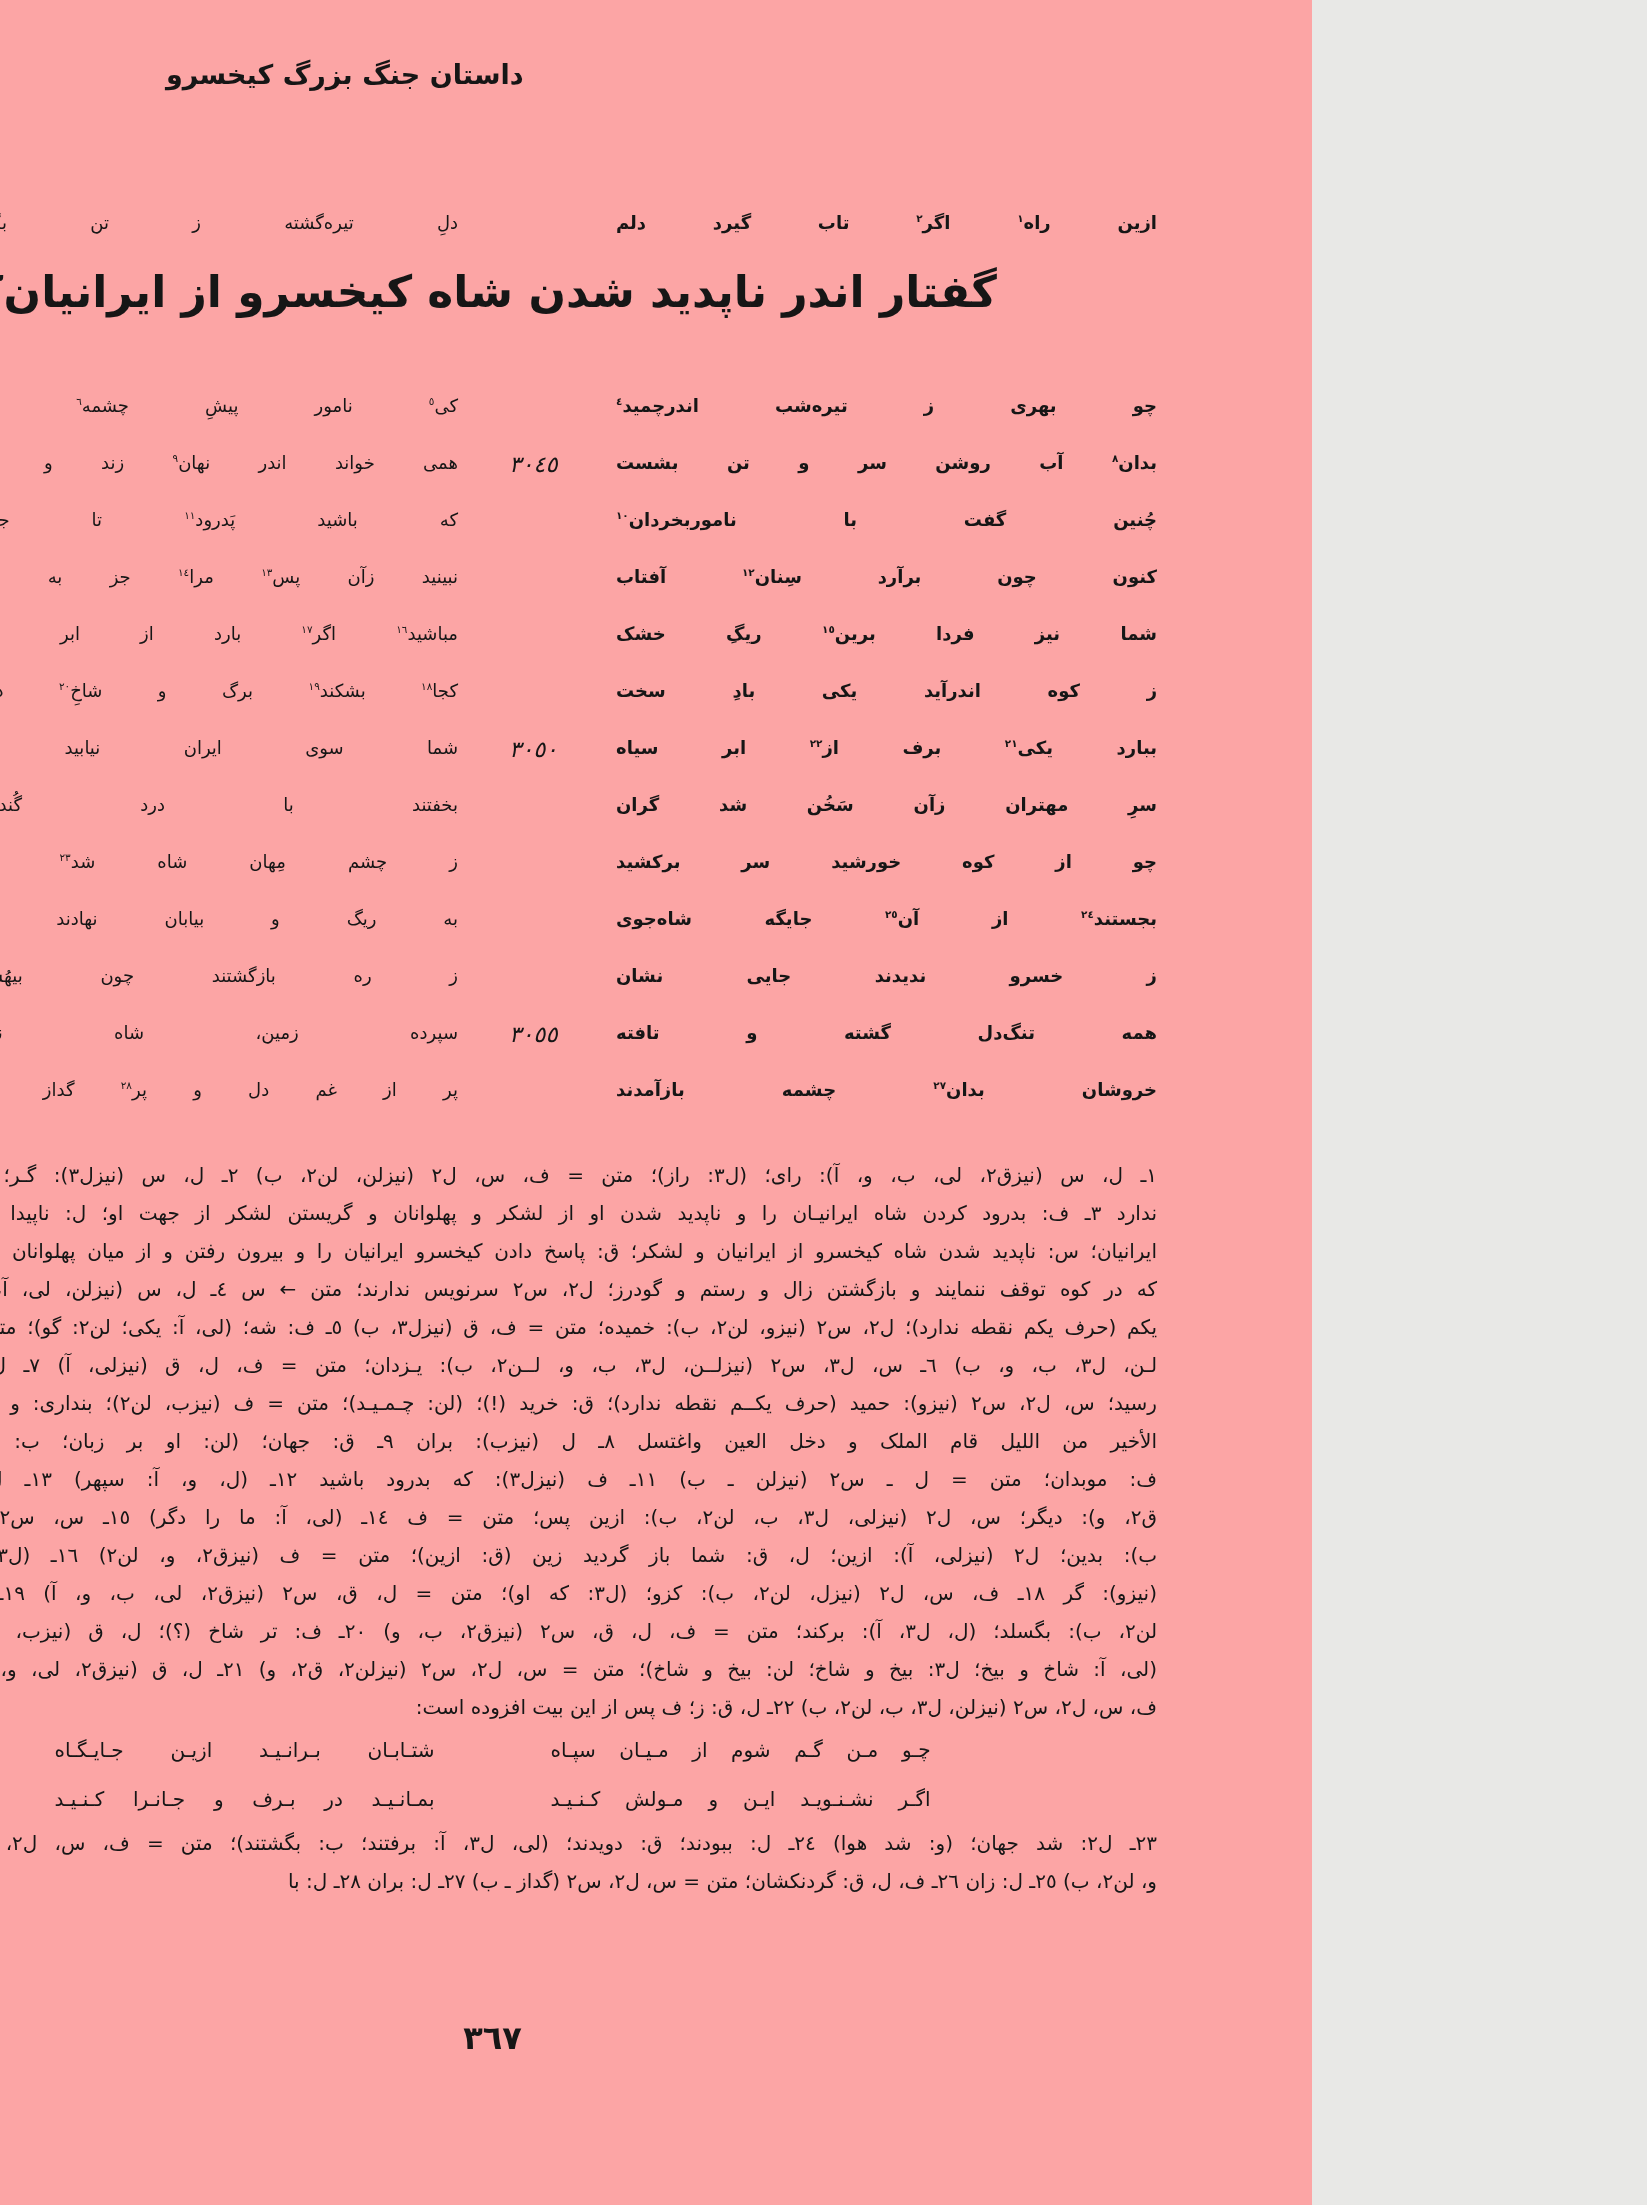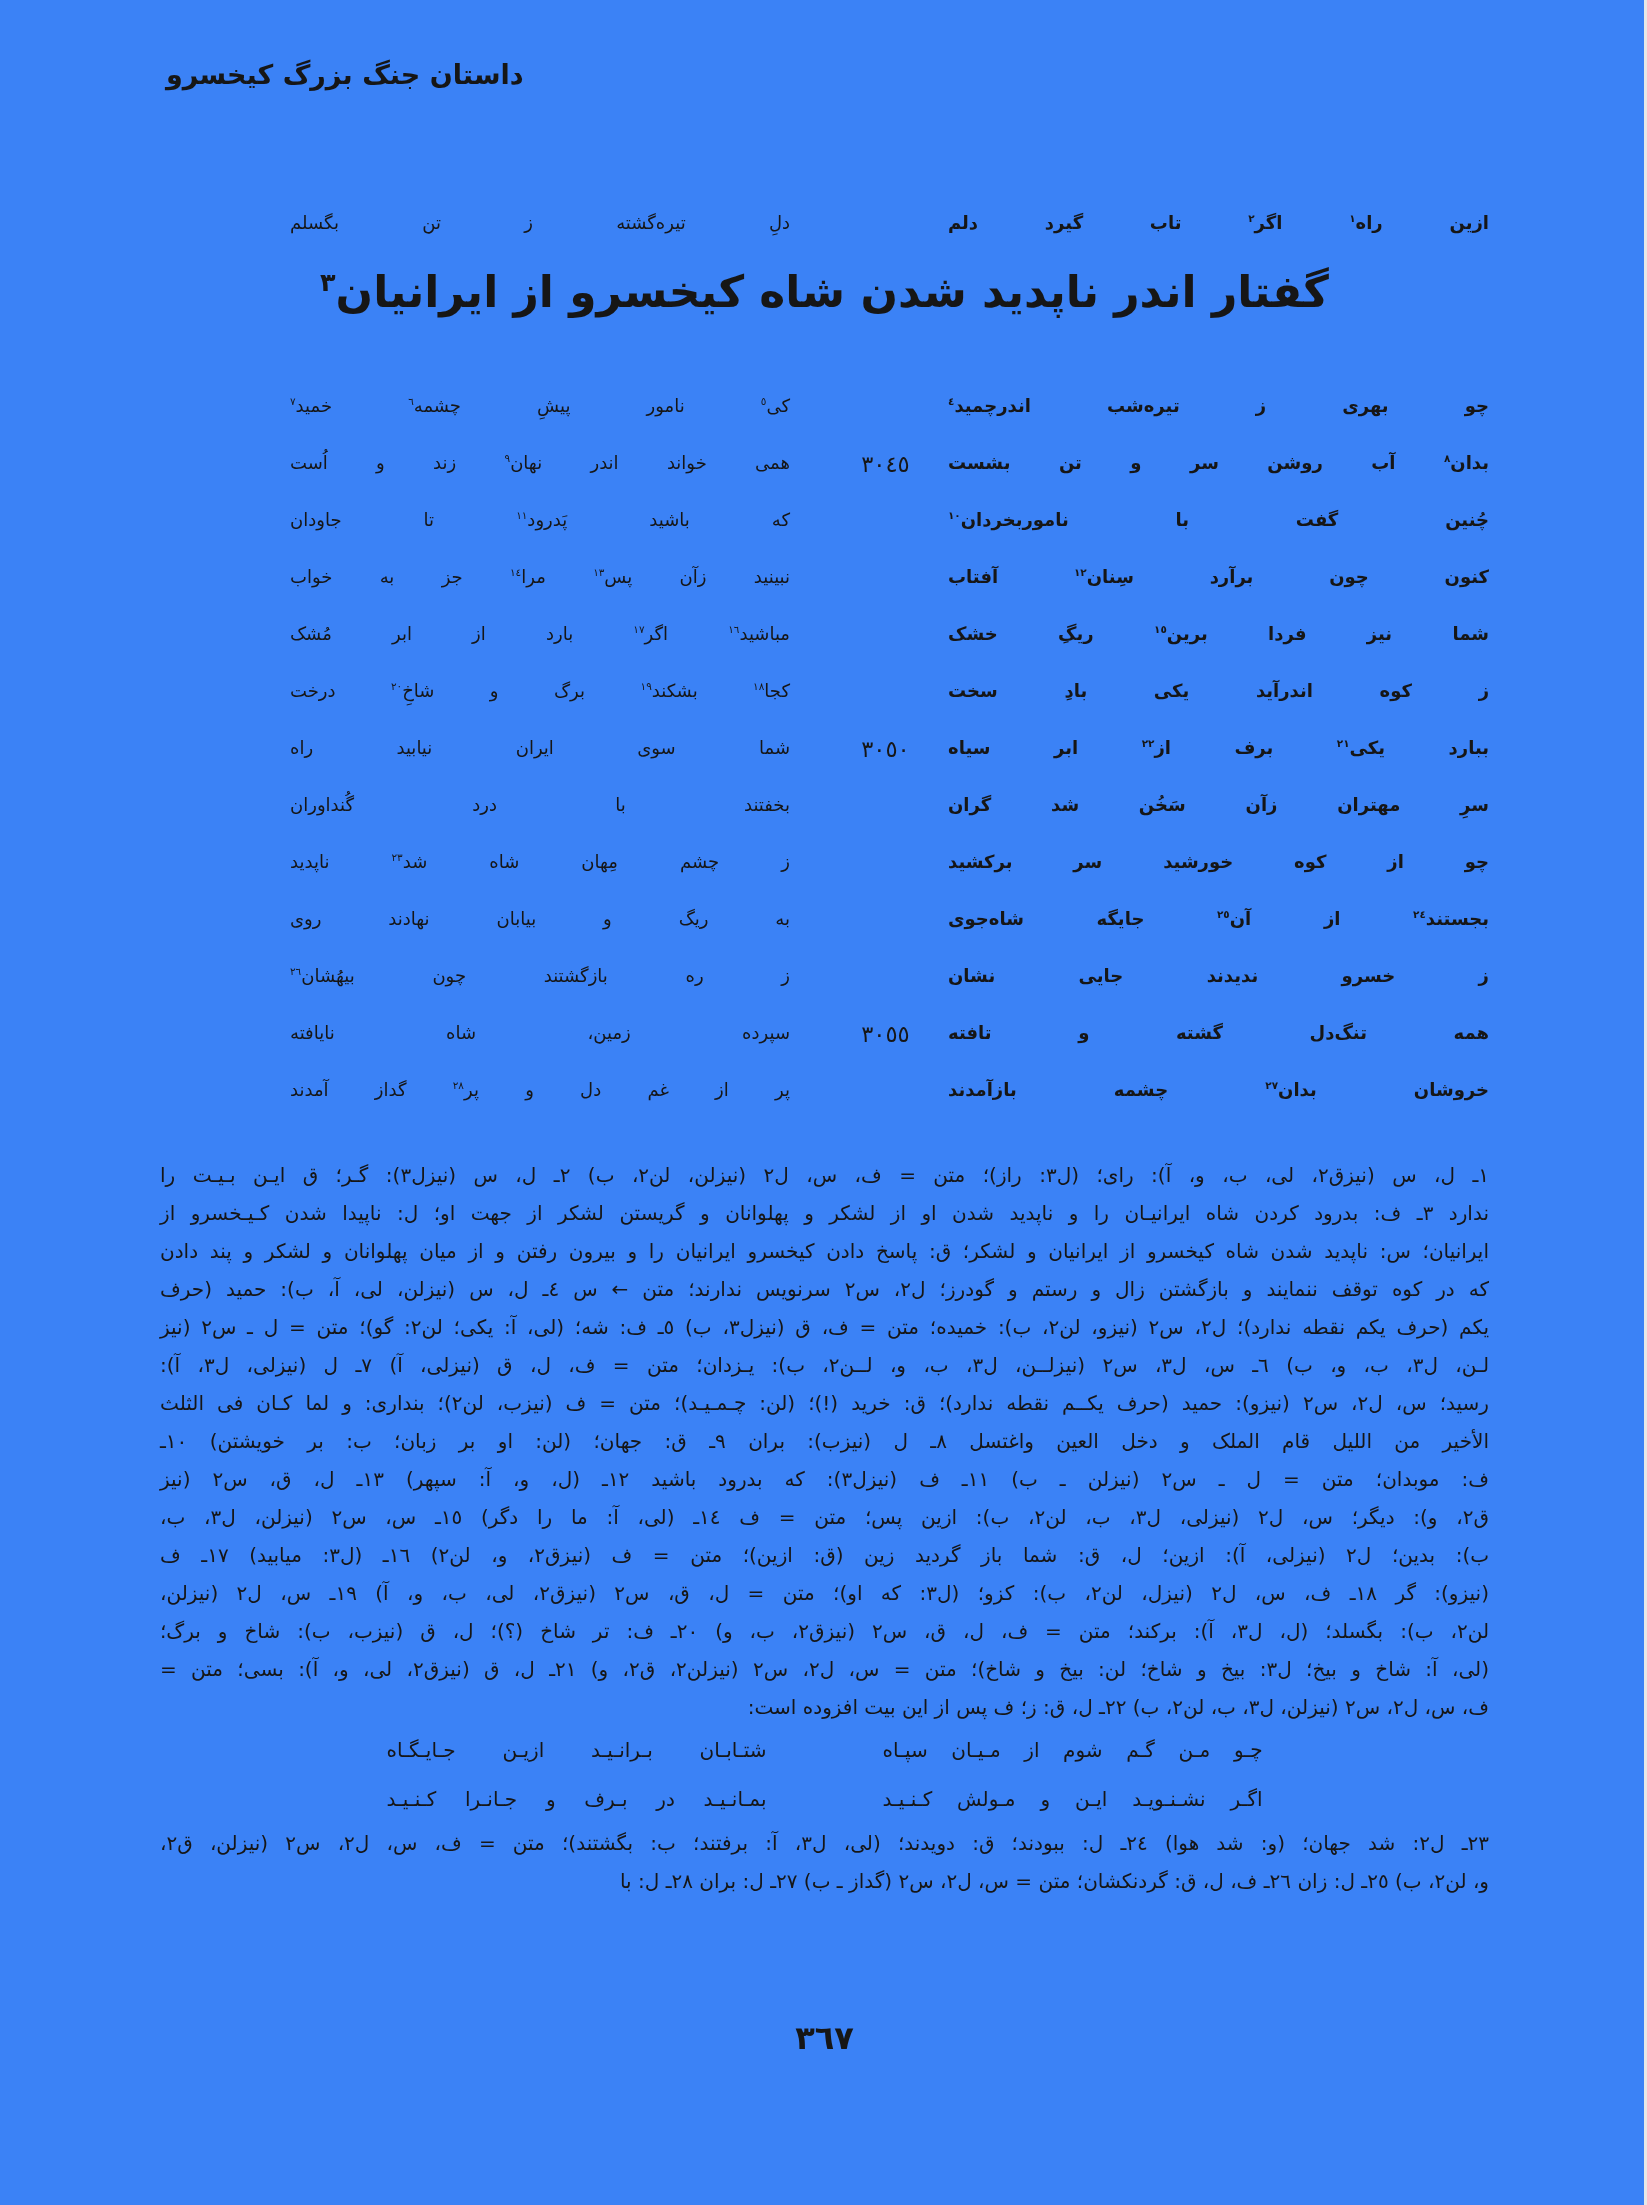--- a/index.html
+++ b/index.html
@@ -1,35 +1,35 @@
 <!DOCTYPE html>
 <html lang="fa" style="font-size:11px"><head>
 <meta charset="utf-8">
 <style>
   html,body{margin:0;padding:0;background:#e8e8e6;}
   .page{
-    position:relative;width:1644px;height:2205px;background:#3b82f6;
+    position:relative;width:1312px;height:2205px;background:#fca5a5;
     font-family:"DejaVu Sans",sans-serif;color:#161616;overflow:hidden;
   }
   .block{position:absolute;right:155px;width:1329px;}
   .running-head{
     position:absolute;left:166px;top:59px;font-size:27px;font-weight:bold;
     direction:rtl;letter-spacing:0;
   }
   .intro-couplet{top:197px;display:flex;align-items:center;height:52px;}
   .hemi{
     direction:rtl;font-size:18px;line-height:1.25;
     text-align:justify;text-align-last:justify;-moz-text-align-last:justify;
   }
   .hemi-right{width:541px;font-weight:bold;}
   .hemi-left{width:500px;margin-left:130px;}
   .spacer{flex:1;}
   .vnum{
-    width:89px;margin-right:18px;font-size:22.6px;text-align:center;
-    direction:rtl;letter-spacing:1.4px;
+    width:89px;margin-right:18px;font-size:22.6px;text-align:left;
+    direction:rtl;letter-spacing:1.4px;font-style:italic;
   }
   .section-heading{
     top:266px;text-align:center;font-size:44px;font-weight:bold;direction:rtl;
   }
   .poem{top:378px;}
   .verse-row{display:flex;align-items:center;height:57px;}
   sup{font-size:.58em;vertical-align:super;line-height:0;}
   .footnotes{top:1156px;direction:rtl;}
   .fline{
     font-size:20px;line-height:38px;direction:rtl;

